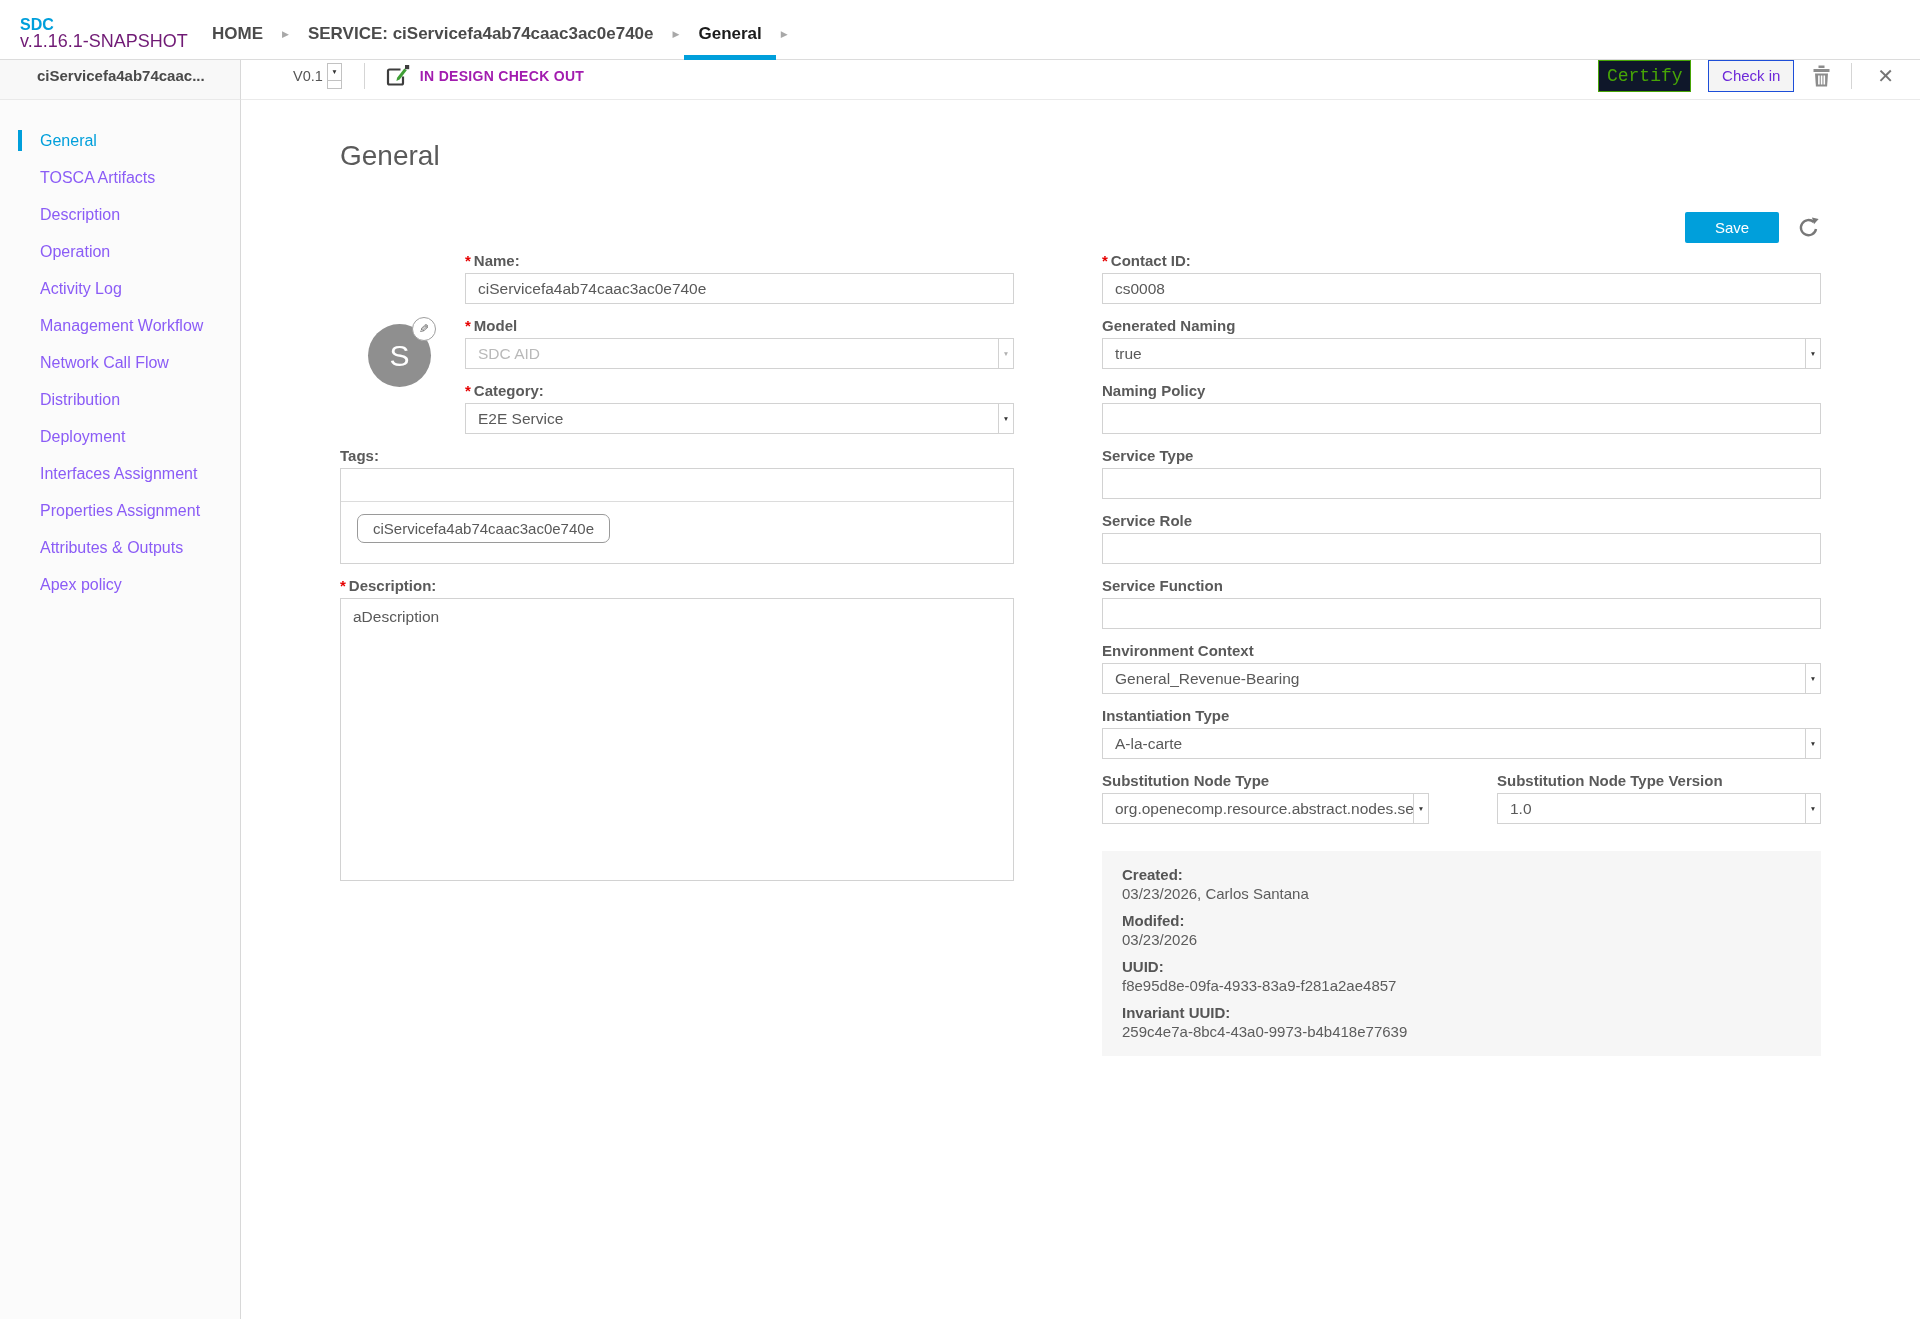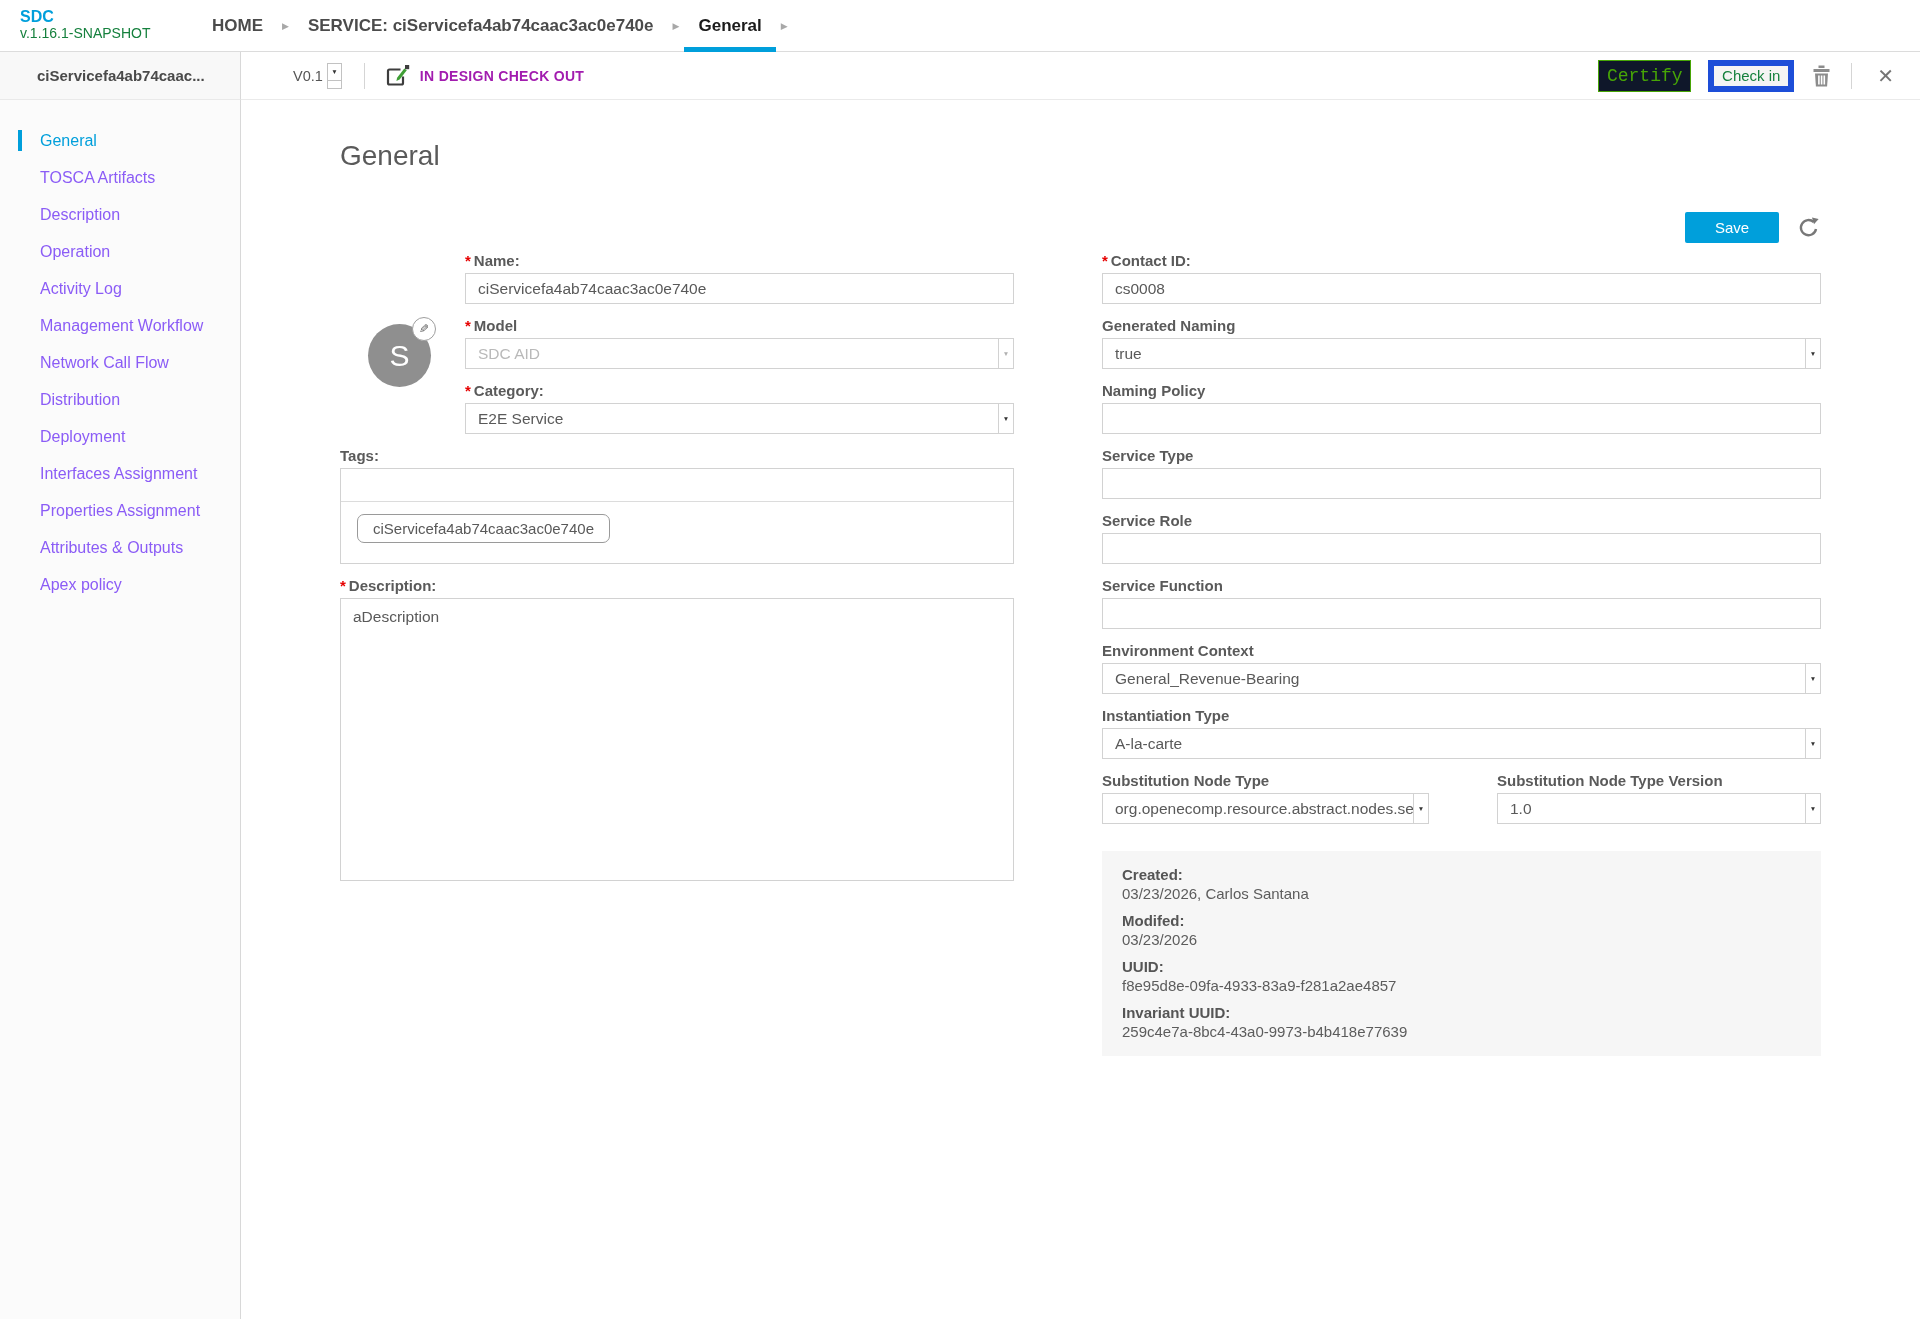--- a/index.html
+++ b/index.html
@@ -1,45 +1,45 @@
 <!DOCTYPE html>
 <html style="--accent: #009fdb; --green: #47a506;"><head>
 <meta charset="utf-8">
 <style>
   :root { --accent:#009fdb; --green:#47a506; }
   * { margin:0; padding:0; }
   body { width:1920px; height:1319px; font-family:"Liberation Sans",sans-serif; background:#fff; color:#5a5a5a; }
   .app { position:relative; width:1920px; height:1319px; overflow:hidden; }
 
   
-  .header { position:absolute; top:0; left:0; width:100%; height:52px; background:#fff; border-bottom:1px solid #dcdcdc; box-sizing:border-box; z-index:5; }
+  .header { position:absolute; top:8px; left:0; width:100%; height:52px; background:#fff; border-bottom:1px solid #dcdcdc; box-sizing:border-box; z-index:5; }
   .logo { position:absolute; left:20px; top:8px; cursor:pointer; }
   .logo-title { display:block; color:var(--accent); font-weight:700; font-size:16px; line-height:18px; }
-  .logo-version { display:block; color:#15803d; font-size:14px; line-height:15px; }
+  .logo-version { display:block; color:#701a75; font-size:18px; line-height:15px; }
   .breadcrumb { position:absolute; left:206px; top:0; height:52px; display:flex; align-items:center; gap:13px; }
   .crumb { font-size:17px; font-weight:600; color:#4b4b4b; cursor:pointer; padding:0 6px; white-space:nowrap; }
   .crumb.active { color:#1b1b1b; position:relative; height:52px; line-height:52px; }
   .crumb.active::after { content:""; position:absolute; left:-8px; right:-8px; bottom:0; height:5px; background:var(--accent); }
   .bc-caret { font-size:9px; color:#a8a8a8; }
 
   
   .side-head { position:absolute; top:52px; left:0; width:241px; height:48px; background:#f8f8f8; border-right:1px solid #d8d8d8; border-bottom:1px solid #e9e9e9; box-sizing:border-box; display:flex; align-items:center; }
   .entity-title { padding-left:37px; font-size:15px; font-weight:700; color:#4a4a4a; }
   .toolbar { position:absolute; top:52px; left:241px; right:0; height:48px; background:#fff; border-bottom:1px solid #eaeaea; box-sizing:border-box; display:flex; align-items:center; }
   .version-wrap { margin-left:52px; display:flex; align-items:center; gap:4px; cursor:pointer; }
   .version-text { font-size:14.5px; color:#555; }
   .version-box { width:15px; height:26px; border:1px solid #c2c2c2; box-sizing:border-box; display:flex; flex-direction:column; background:#fff; }
   .vb-top { flex:1; display:flex; align-items:center; justify-content:center; font-size:6.5px; color:#333; }
   .vb-bottom { height:7px; border-top:1px solid #c2c2c2; }
   .tb-divider { width:1px; height:26px; background:#d5d5d5; margin:0 20px 0 22px; }
   .status-wrap { display:flex; align-items:center; gap:10px; }
   .status-text { font-size:14px; font-weight:700; color:#a21caf; letter-spacing:0.3px; }
   .tb-right { margin-left:auto; display:flex; align-items:center; margin-right:20px; gap:17px; }
   button.certify { height:32px; min-width:93px; background:#0f172a; border:1px solid var(--green); color:var(--green); font-size:18px; cursor:pointer; font-family:Liberation Mono, monospace; }
-  button.checkin { height:32px; min-width:86px; background:#f4f4f4; border:6px solid #1d4ed8; color:#15803d; font-size:15px; cursor:pointer; font-family:inherit; }
+  button.checkin { height:32px; min-width:86px; background:#f4f4f4; border:1px solid #1d4ed8; color:#6d28d9; font-size:15px; cursor:pointer; font-family:inherit; }
   .icon-btn { cursor:pointer; display:flex; align-items:center; }
   .close-x { font-size:20px; color:#757575; cursor:pointer; padding:0 6px; }
 
   
   .sidebar { position:absolute; top:100px; left:0; width:241px; bottom:0; background:#fbfbfb; border-right:1px solid #d8d8d8; box-sizing:border-box; padding-top:22px; }
   .nav-item { position:relative; height:37px; line-height:37px; padding-left:40px; font-size:16px; color:#8b5cf6; cursor:pointer; white-space:nowrap; }
   .nav-item.active { color:var(--accent); }
   .nav-item.active::before { content:""; position:absolute; left:18px; top:8px; width:4px; height:21px; background:var(--accent); }
 
   

